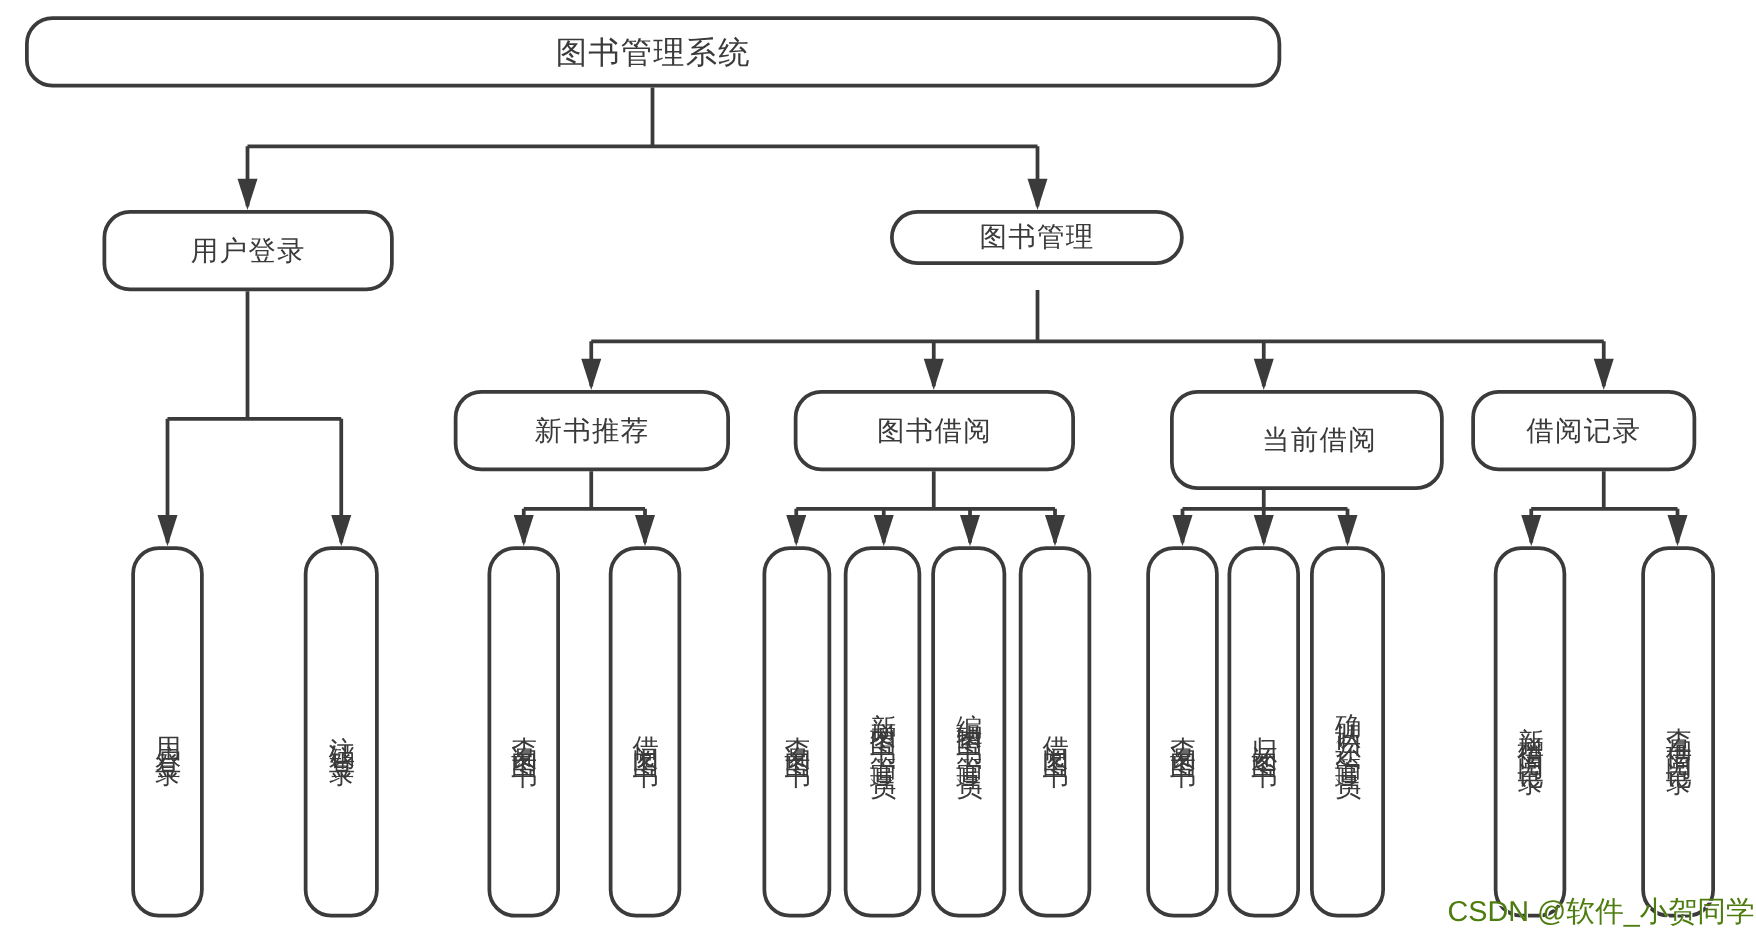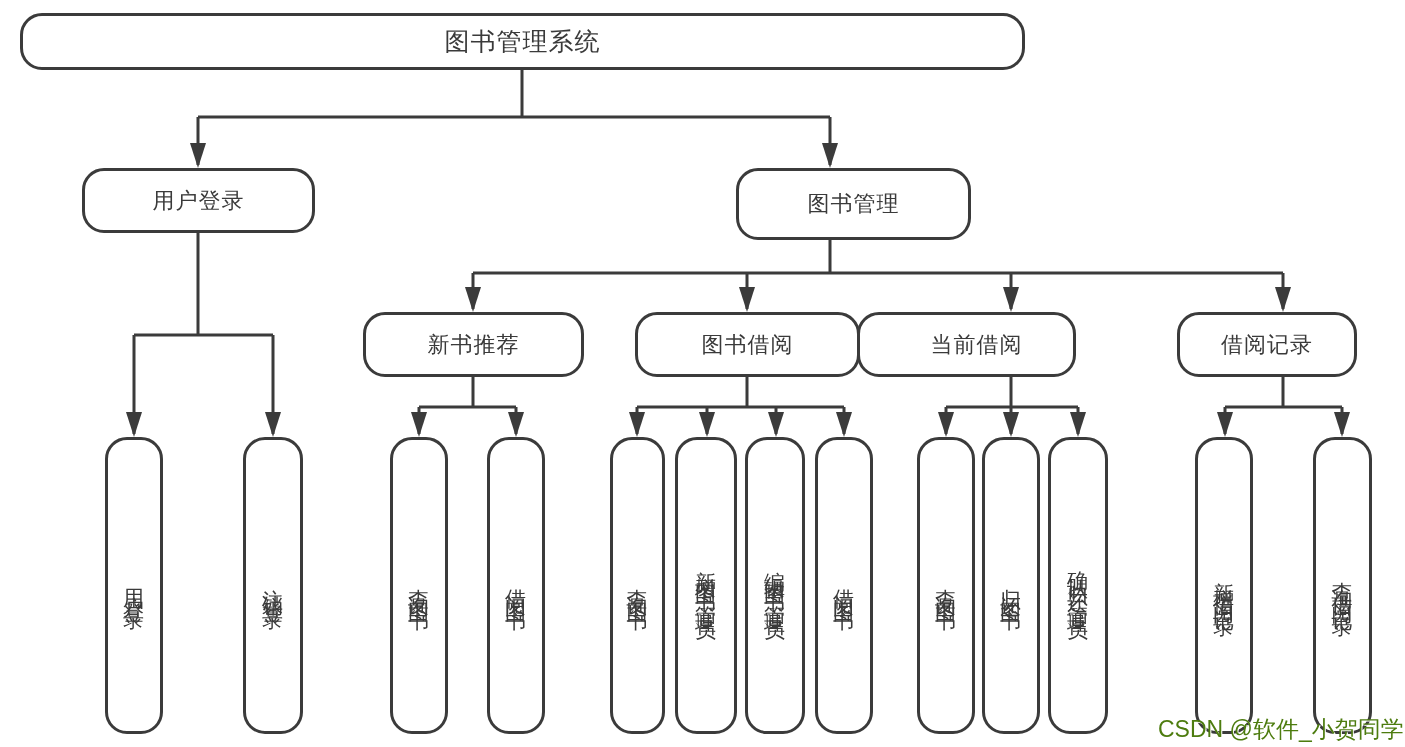--- a/index.html
+++ b/index.html
@@ -88,31 +88,31 @@
     </g>
   </svg>
 
   <div class="node root" style="left:20px;top:13px;width:1005px;height:57px;">
     <span>图书管理系统</span>
   </div>
 
   <div class="node branch" style="left:82px;top:168px;width:233px;height:65px;">
     <span>用户登录</span>
   </div>
-  <div class="node branch" style="left:736px;top:168px;width:235px;height:72px;">
+  <div class="node branch" style="left:712px;top:168px;width:235px;height:44px;">
     <span>图书管理</span>
   </div>
 
   <div class="node branch" style="left:635px;top:312px;width:225px;height:65px;">
     <span>图书借阅</span>
   </div>
   <div class="node branch" style="left:363px;top:312px;width:221px;height:65px;">
     <span>新书推荐</span>
   </div>
-  <div class="node branch" style="left:857px;top:312px;width:219px;height:65px;padding-left:20px;">
+  <div class="node branch" style="left:936px;top:312px;width:219px;height:80px;padding-left:20px;">
     <span>当前借阅</span>
   </div>
   <div class="node branch" style="left:1177px;top:312px;width:180px;height:65px;">
     <span>借阅记录</span>
   </div>
 
   <div class="node leaf" style="left:105px;top:437px;width:58px;height:297px;">
     <span class="vtext">用户登录</span>
   </div>
   <div class="node leaf" style="left:243px;top:437px;width:60px;height:297px;">

